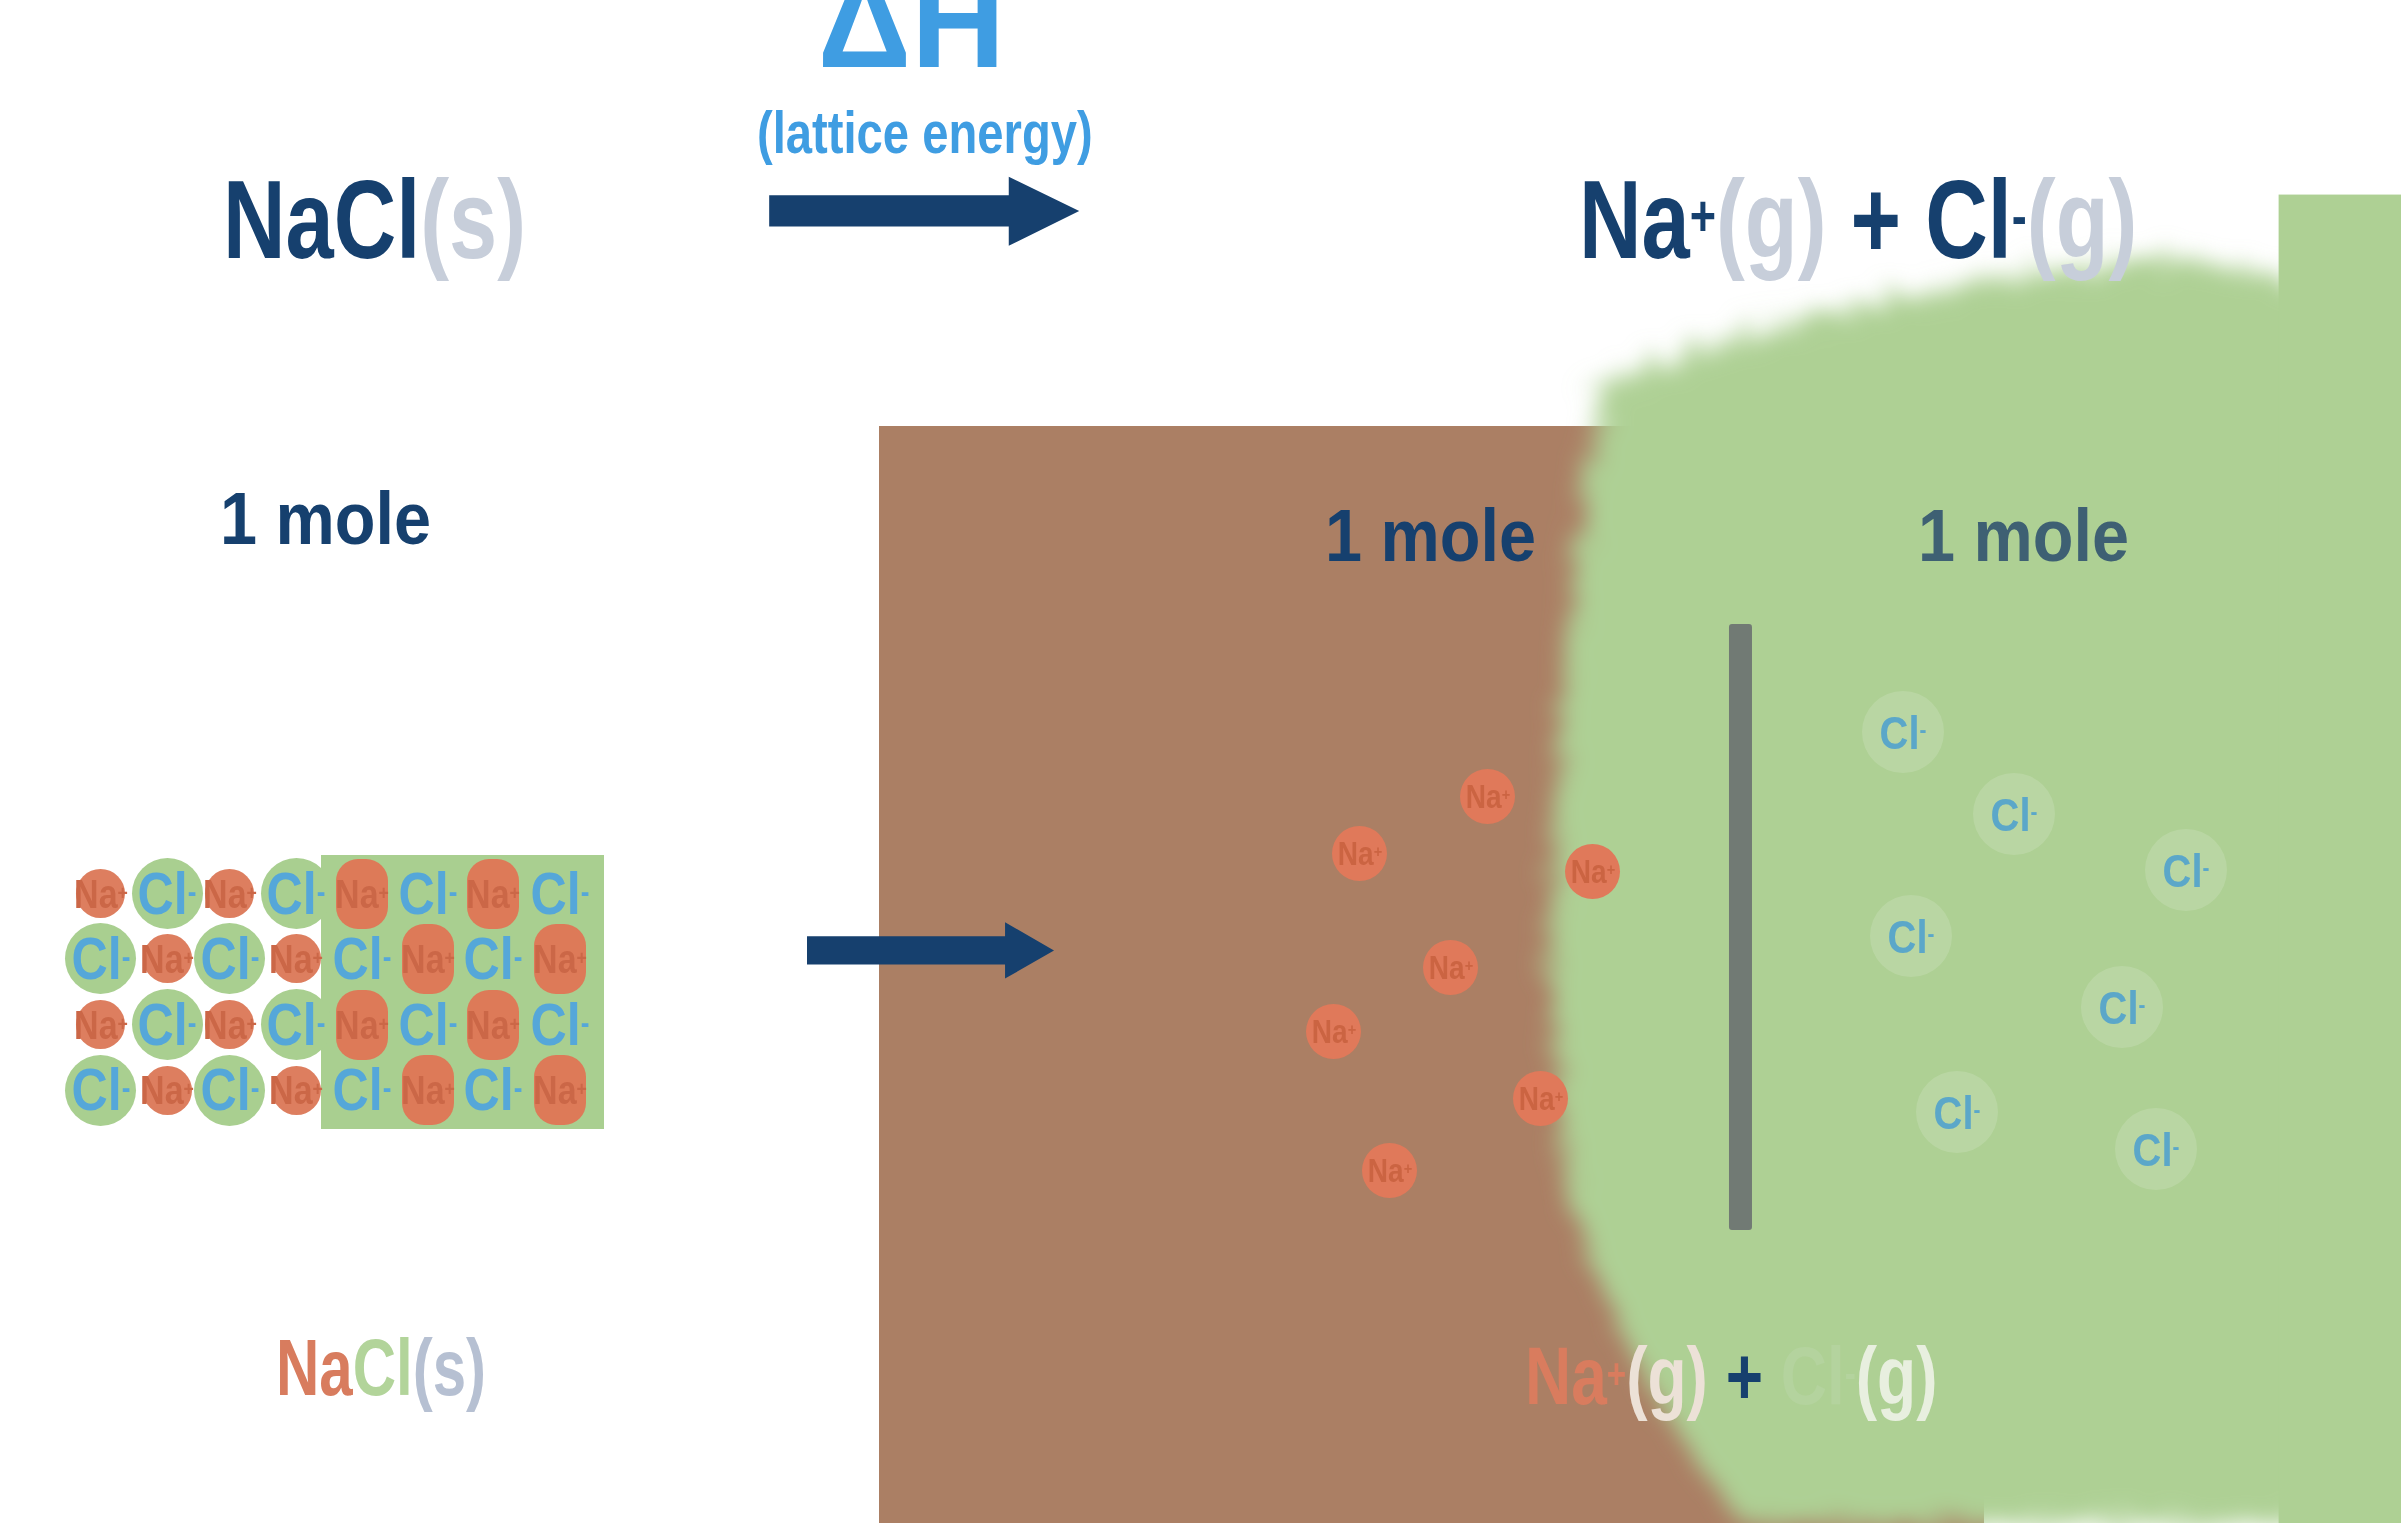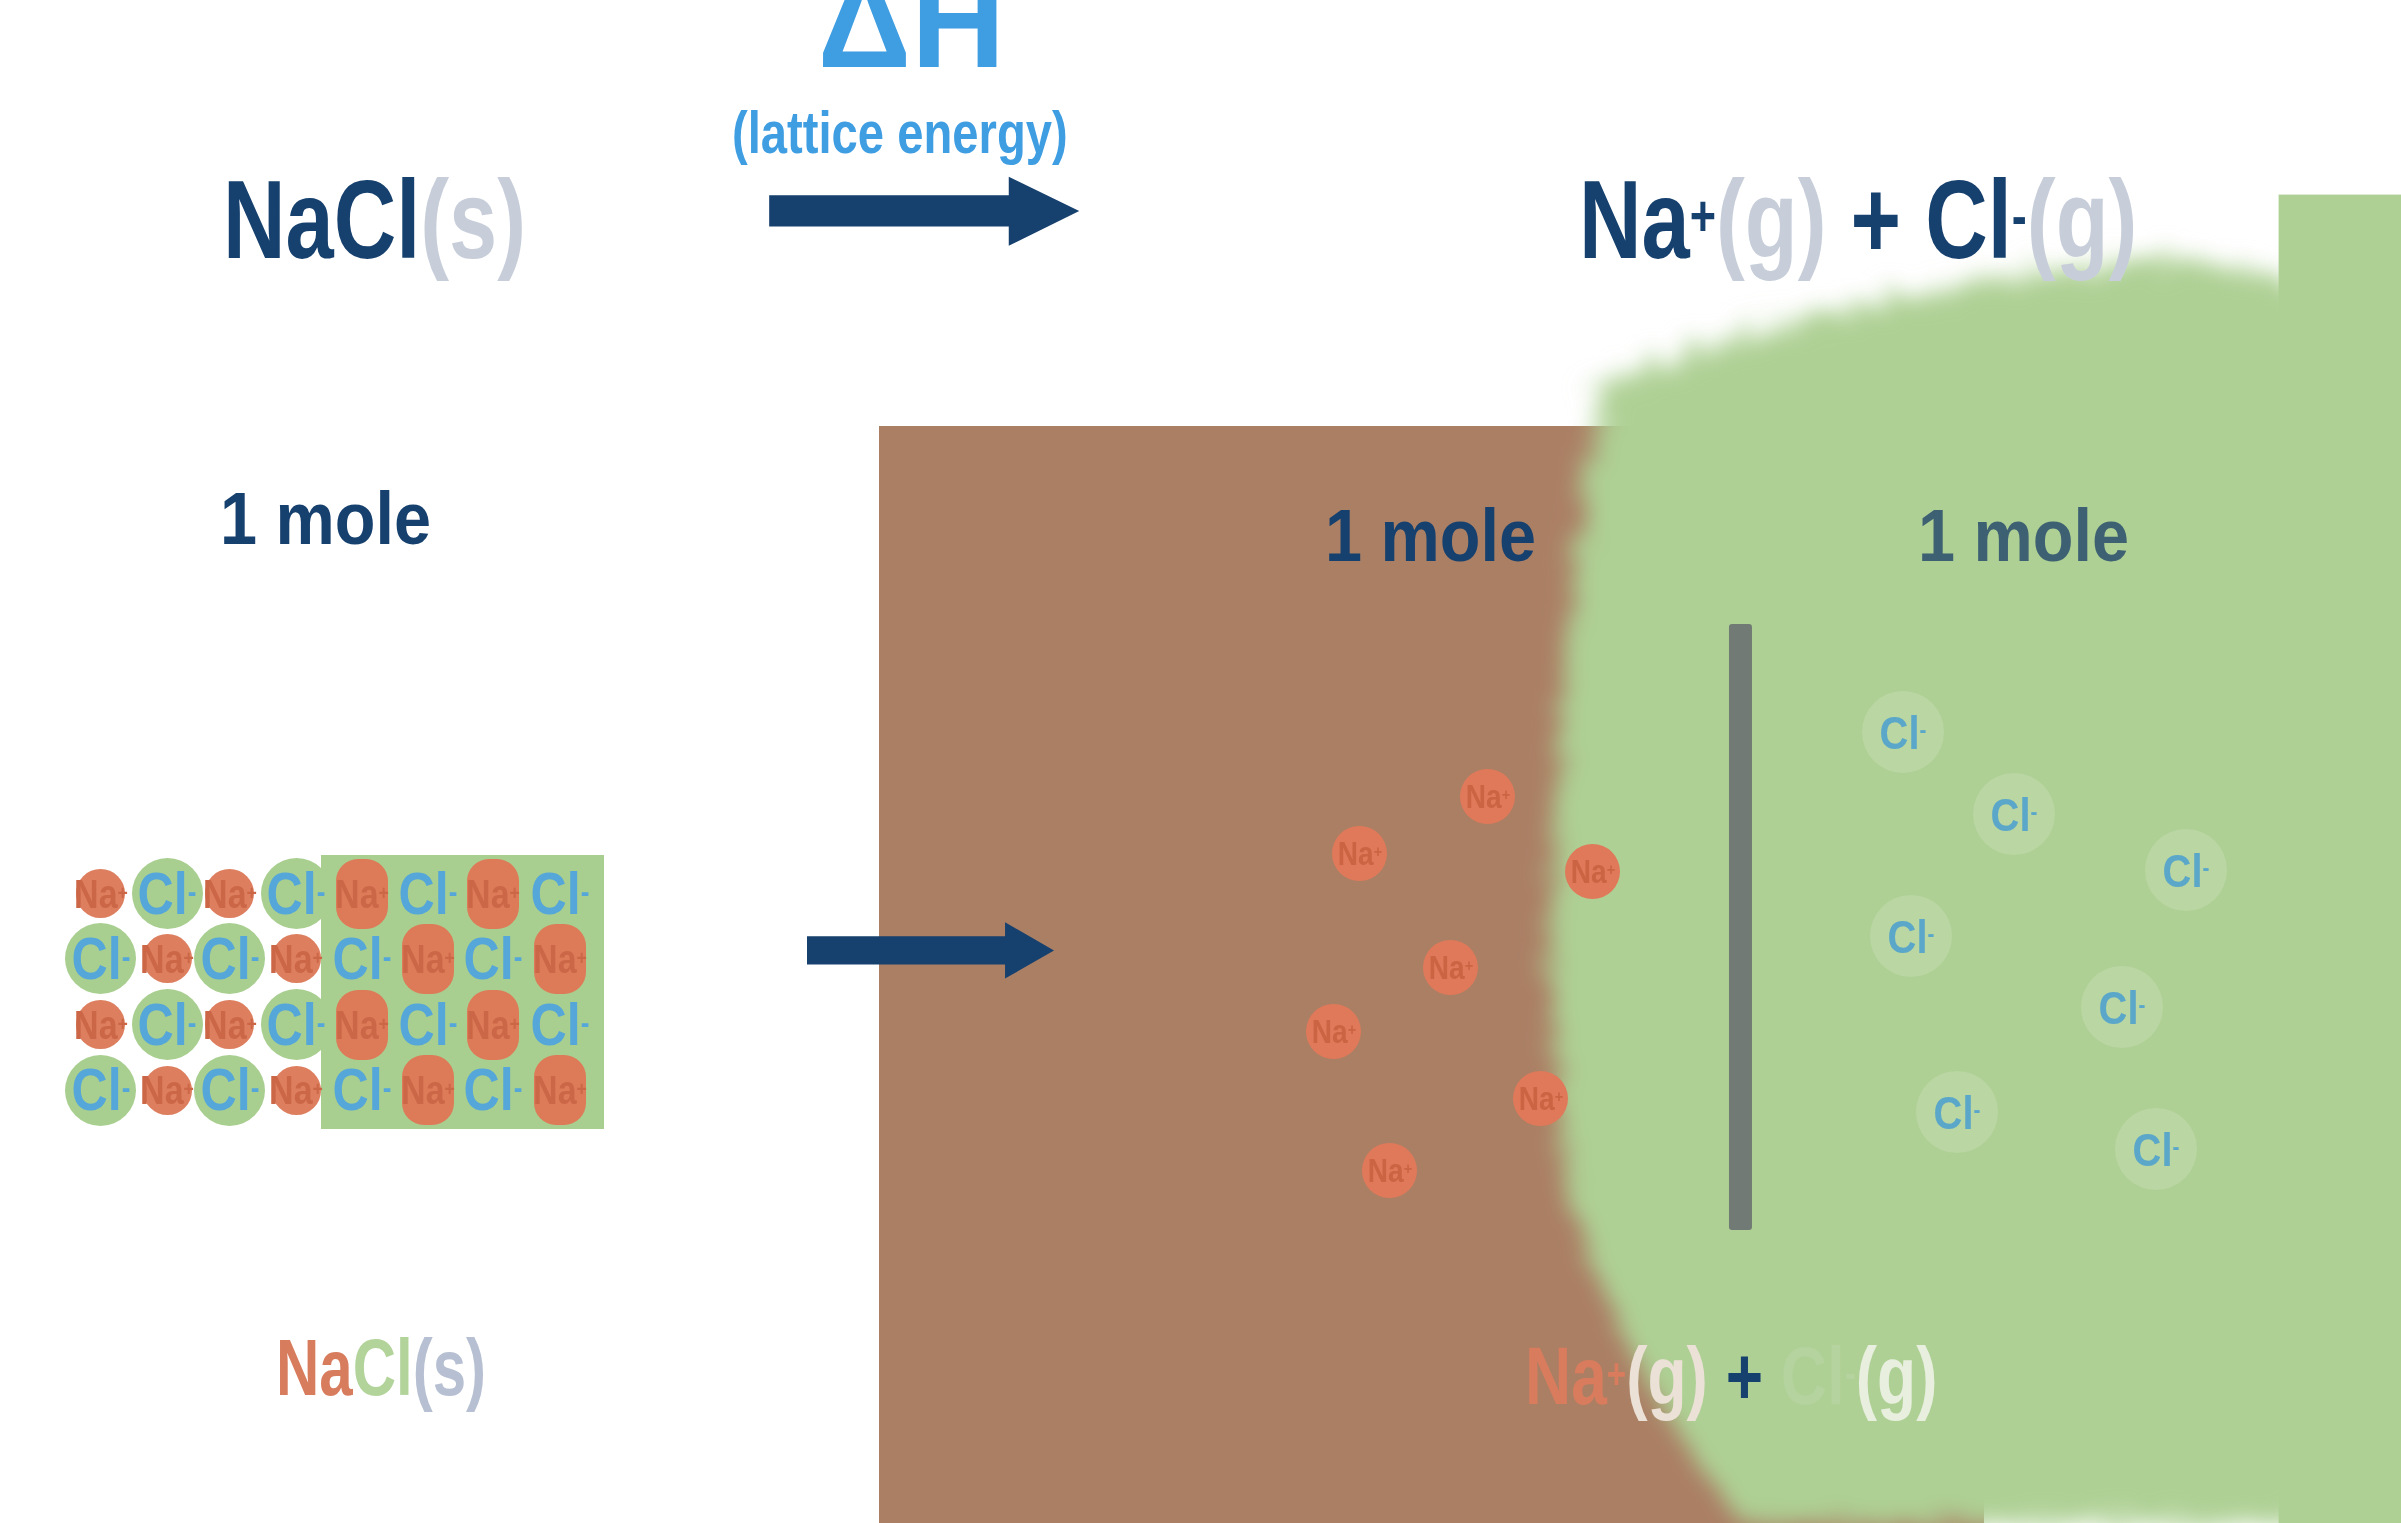--- a/index.html
+++ b/index.html
@@ -6,21 +6,21 @@
   #canvas{
     position:relative;width:2401px;height:1524px;overflow:hidden;
     font-family:"Liberation Sans","DejaVu Sans",sans-serif;background:#ffffff;
   }
   .abs{position:absolute;}
   .cond{transform:scaleX(0.78);transform-origin:0 50%;white-space:nowrap;}
   .cond-c{transform:scaleX(0.80);transform-origin:50% 50%;white-space:nowrap;}
   .sup{font-size:52%;vertical-align:38%;}
   
   #delta-h{left:763px;top:-43px;width:297px;text-align:center;font-size:130px;font-weight:bold;color:#3f9de2;line-height:1;}
-  #lattice-energy{left:690px;top:101px;width:445px;text-align:left;font-size:59px;font-weight:bold;color:#3f9de2;line-height:1.1;}
+  #lattice-energy{left:690px;top:101px;width:445px;text-align:right;font-size:59px;font-weight:bold;color:#3f9de2;line-height:1.1;}
   #reactant-title{left:223px;top:165px;font-size:111px;font-weight:bold;line-height:1;color:#16406e;}
   #product-title{left:1579px;top:165px;font-size:111px;font-weight:bold;line-height:1;color:#16406e;}
   .state-gray{color:#c7ceda;}
   
   #mole-left{left:220px;top:476px;font-size:74px;font-weight:bold;color:#16406e;transform:scaleX(0.9);transform-origin:0 50%;}
   #nacl-bottom{left:276px;top:1328px;font-size:80px;font-weight:bold;line-height:1;transform:scaleX(0.75);transform-origin:0 50%;white-space:nowrap;}
   
   #lattice{left:76px;top:855px;width:528px;height:276px;}
   .lat-block{position:absolute;background:#a9cf90;}
   .lat-circle{position:absolute;border-radius:50%;}

